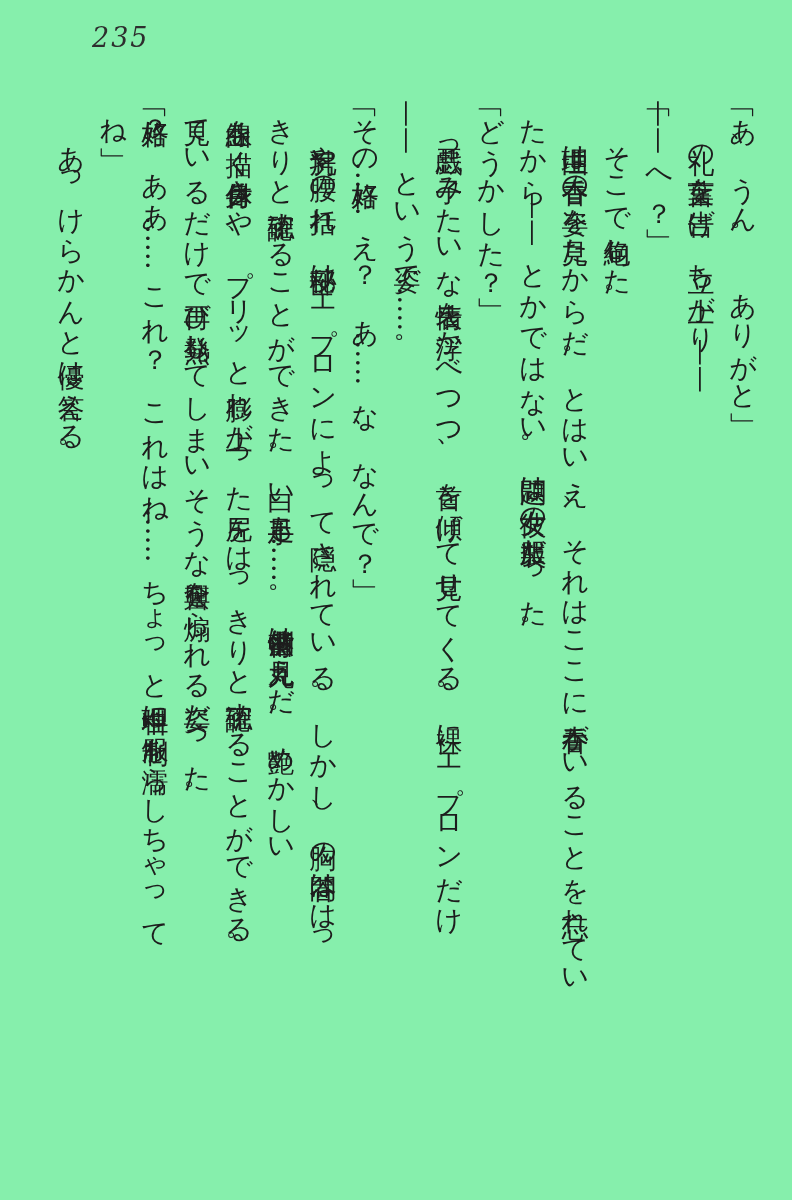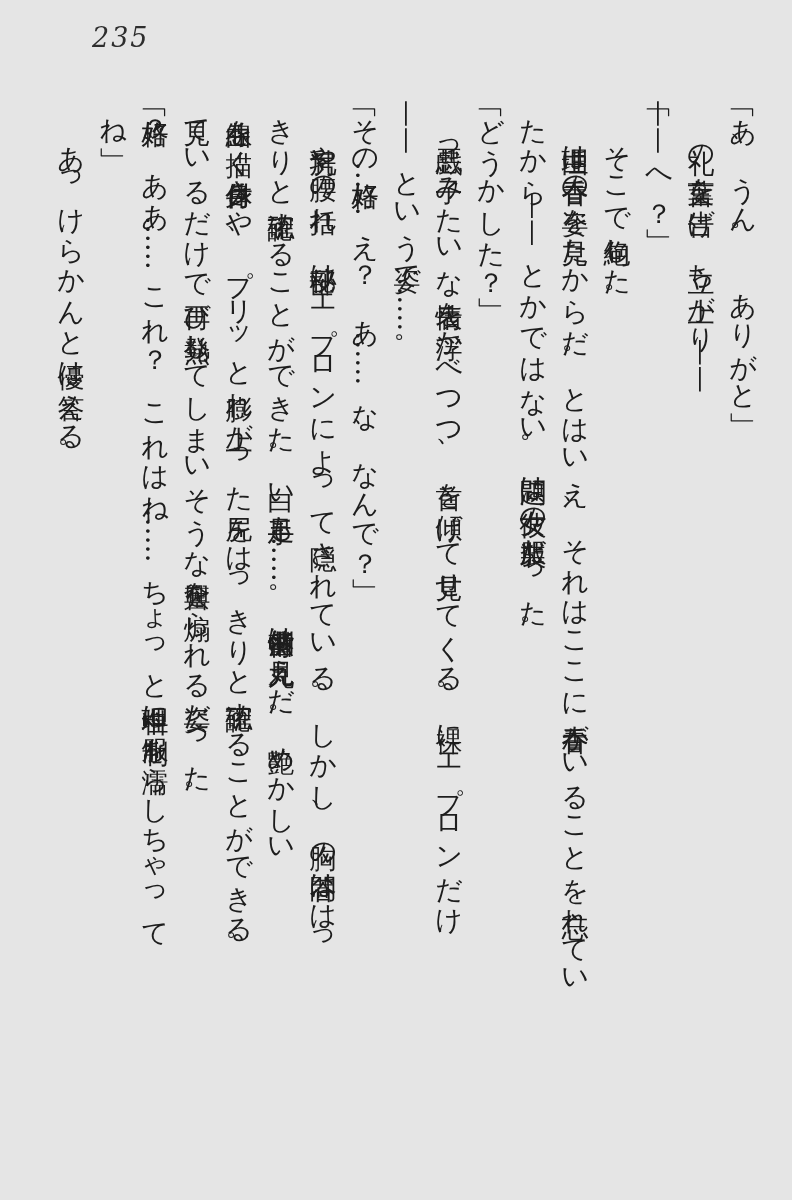--- a/index.html
+++ b/index.html
@@ -4,21 +4,21 @@
 <style>
   html, body {
     margin: 0;
     padding: 0;
     background: #ffffff;
   }
   .page {
     position: relative;
     width: 792px;
     height: 1200px;
-    background: #e5e5e5;
+    background: #86efac;
     overflow: hidden;
     font-family: "DejaVu Serif", "Liberation Serif", serif;
   }
   .page-number {
     position: absolute;
     left: 92px;
     top: 22px;
     font-size: 27px;
     font-style: italic;
     letter-spacing: 2px;

